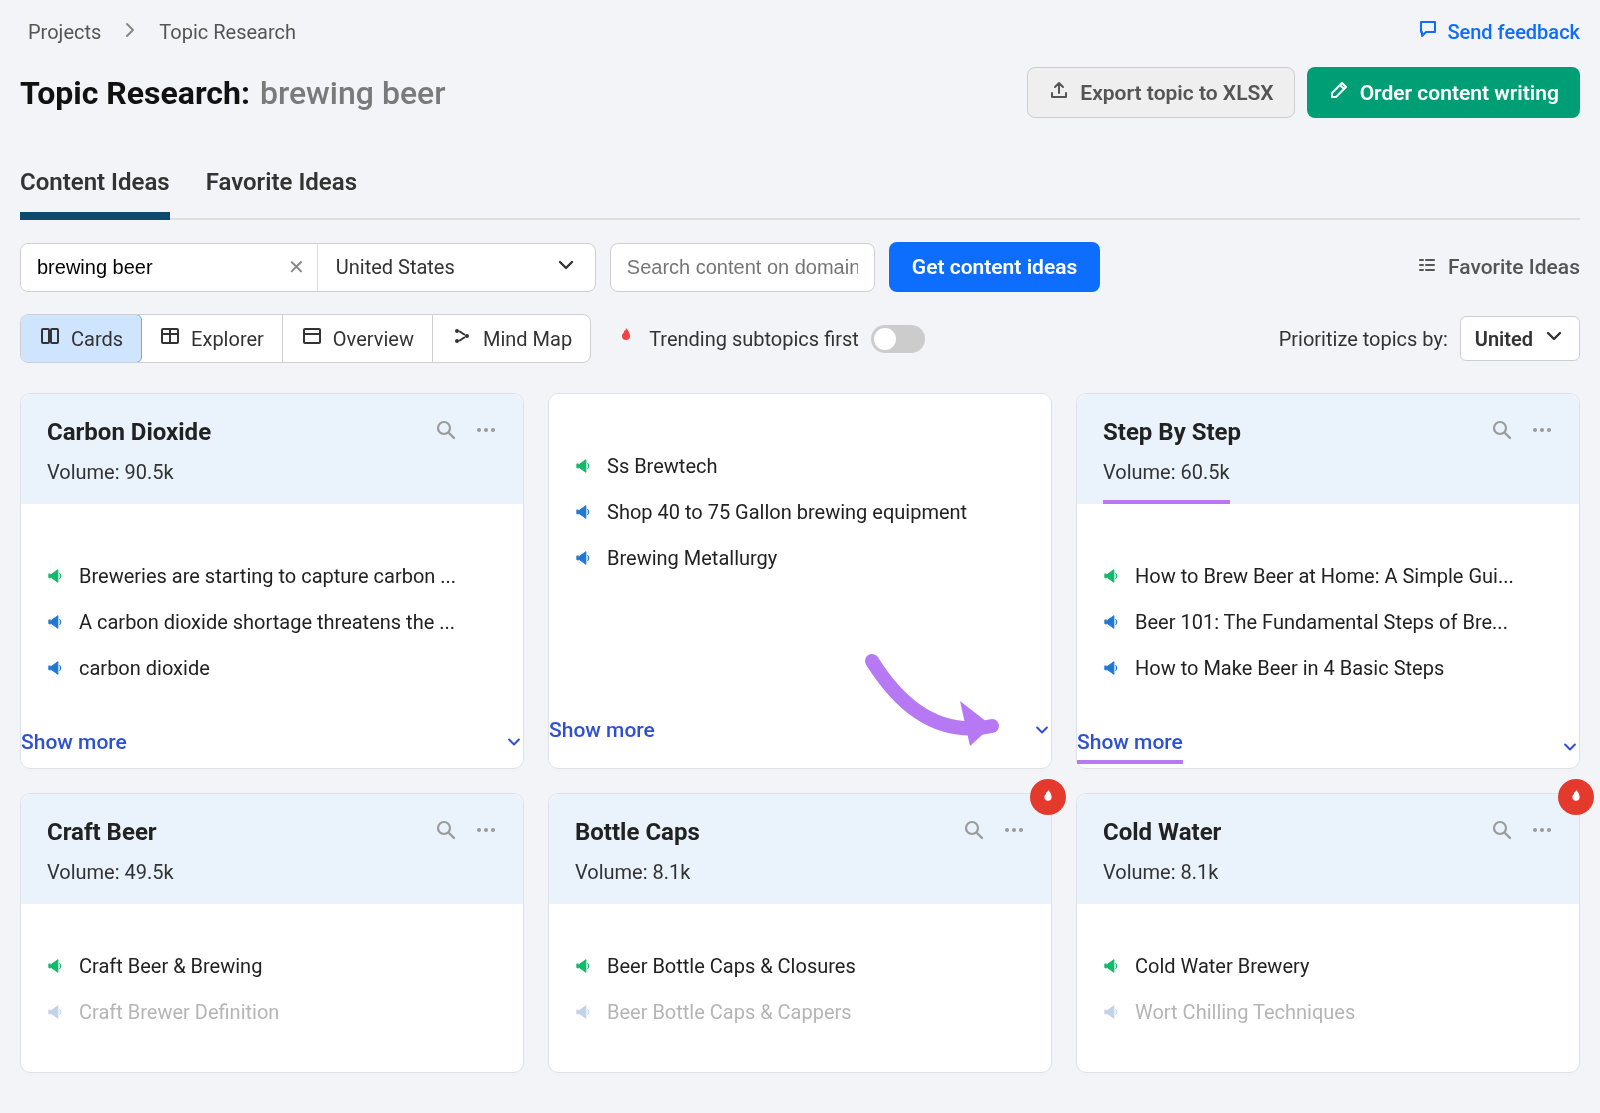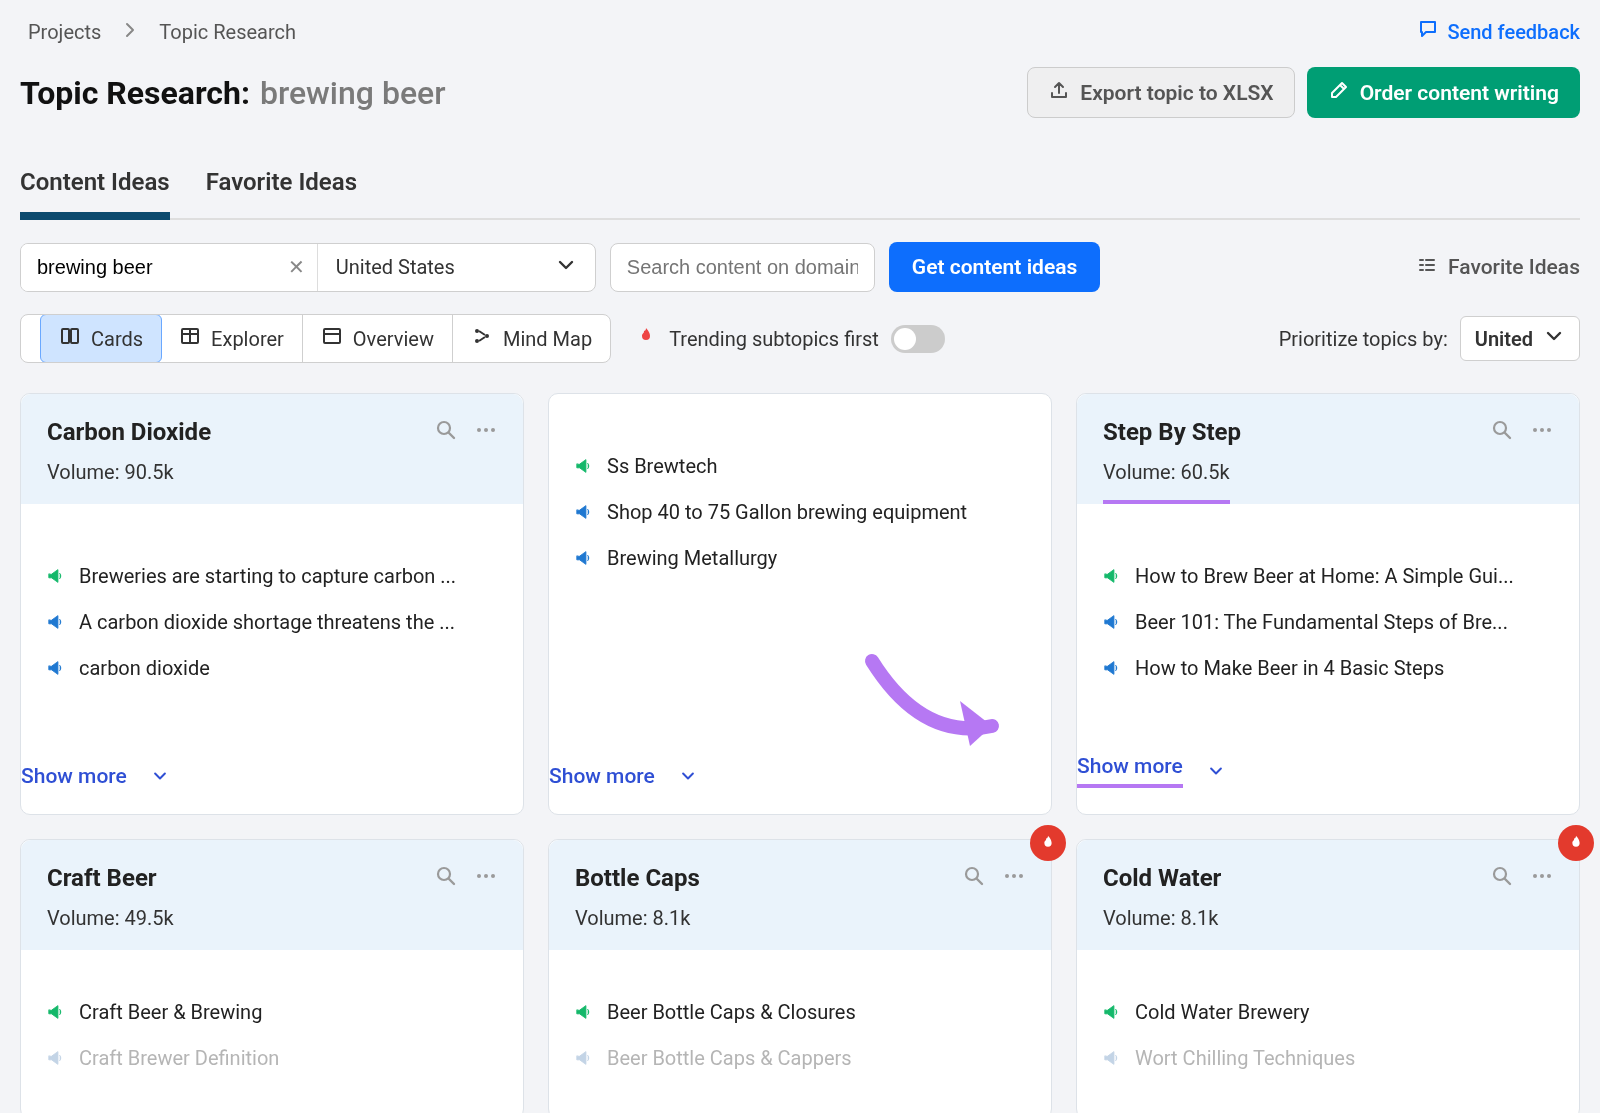--- a/index.html
+++ b/index.html
@@ -35,45 +35,45 @@
   .input-group input { border:none; padding:12px 16px; font-size:20px; width:255px; outline:none; }
   .clear-x { padding:0 12px; display:flex; align-items:center; color:#888; font-size:20px; cursor:pointer; border-right:1px solid #ddd;}
   .country { display:flex; align-items:center; padding:0 18px; gap:100px; font-size:20px; color:#333; cursor:pointer; }
   .domain-search { border:1px solid #cfcfcf; border-radius:8px; background:#fff; padding:12px 16px; font-size:20px; width:265px; color:#999; }
   .get-ideas { background:#0d6efd; color:#fff; border-radius:8px; padding:12px 22px; font-size:21px; font-weight:600; }
   .spacer { flex:1; }
   .fav-link { display:flex; align-items:center; gap:10px; color:#555; font-size:21px; font-weight:500;}
 
   
   .view-row { display:flex; align-items:center; gap:24px; margin-top: 22px; }
-  .view-toggle { display:flex; border:1px solid #cfcfcf; border-radius:8px; overflow:hidden; background:#fff;padding-left:20px; }
+  .view-toggle { display:flex; border:1px solid #cfcfcf; border-radius:8px; overflow:hidden; background:#fff; }
   .view-item { display:flex; align-items:center; gap:10px; padding:10px 18px; font-size:20px; color:#333; border-right:1px solid #cfcfcf; cursor:pointer;}
   .view-item:last-child { border-right:none; }
   .view-item.active { background:#cfe4ff; border:1px solid #6aa8ff; border-radius:6px; margin:-1px; }
   .trending { display:flex; align-items:center; gap:12px; font-size:20px; color:#333; }
   .fire { color:#e44; }
   .toggle-pill { width:54px; height:28px; background:#ccc; border-radius:14px; position:relative; }
   .toggle-pill::after { content:""; position:absolute; top:3px; left:3px; width:22px; height:22px; background:#fff; border-radius:50%; }
   .prioritize { display:flex; align-items:center; gap:12px; font-size:20px; color:#333;}
   .prioritize .select { border:1px solid #cfcfcf; background:#fff; border-radius:6px; padding:8px 14px; display:flex; align-items:center; gap:10px; font-weight:600;}
 
   
   .grid { display:grid; grid-template-columns: repeat(3, 1fr); gap: 24px; padding: 30px 20px 0 20px; }
-  .card { background:#fff; border:1px solid #dde2e8; border-radius:10px; overflow:visible; height: 422px; display:flex; flex-direction:column; position:relative;}
+  .card { background:#fff; border:1px solid #dde2e8; border-radius:10px; overflow:visible; height: 376px; display:flex; flex-direction:column; position:relative;}
   .card-head { background:#eaf3fb; padding: 24px 26px 20px 26px; border-radius:10px 10px 0 0;}
   .card-head-row { display:flex; justify-content:space-between; align-items:center; }
   .card-title { font-size:24px; font-weight:700; color:#222; }
   .card-head-icons { display:flex; gap:18px; color:#9a9a9a; font-size:20px;}
   .card-volume { font-size:20px; color:#333; margin-top:14px;}
   .card-body { padding: 60px 26px 10px 26px; flex:1; }
   .item-row { display:flex; align-items:flex-start; gap:12px; font-size:20px; color:#222; margin-bottom: 22px; white-space:nowrap; overflow:hidden; text-overflow:ellipsis;}
   .item-row.faded { color:#b5b5b5; }
   .mega { flex-shrink:0; width:20px; height:20px; display:inline-block; position:relative; top:2px;}
   .mega svg { width:20px; height:20px; }
-  .show-more { text-align:center; padding: 18px 0 26px; font-size:21px; color:#2f4fd4; font-weight:500; display:flex; align-items:center; justify-content:flex-start; gap:24px;}
+  .show-more { text-align:center; padding: 18px 0 26px; font-size:21px; color:#2f4fd4; font-weight:500; display:flex; align-items:center; justify-content:space-between; gap:24px;}
   .underline-purple .card-volume span { border-bottom:4px solid #b678f3; padding-bottom:16px;}
   .underline-purple .show-more span { border-bottom:4px solid #b678f3; padding-bottom:6px;}
 
   .fire-badge { position:absolute; top:-15px; right:-15px; width:36px; height:36px; background:#e33a2d; border-radius:50%; display:flex; align-items:center; justify-content:center; color:#fff;}
 
   .card.short { height: 280px; }
   .card.short .card-body { padding-top: 50px; }
   .card.short .item-row:last-child { margin-bottom:0; }
   .card.short .card-body { overflow:hidden; }
 

